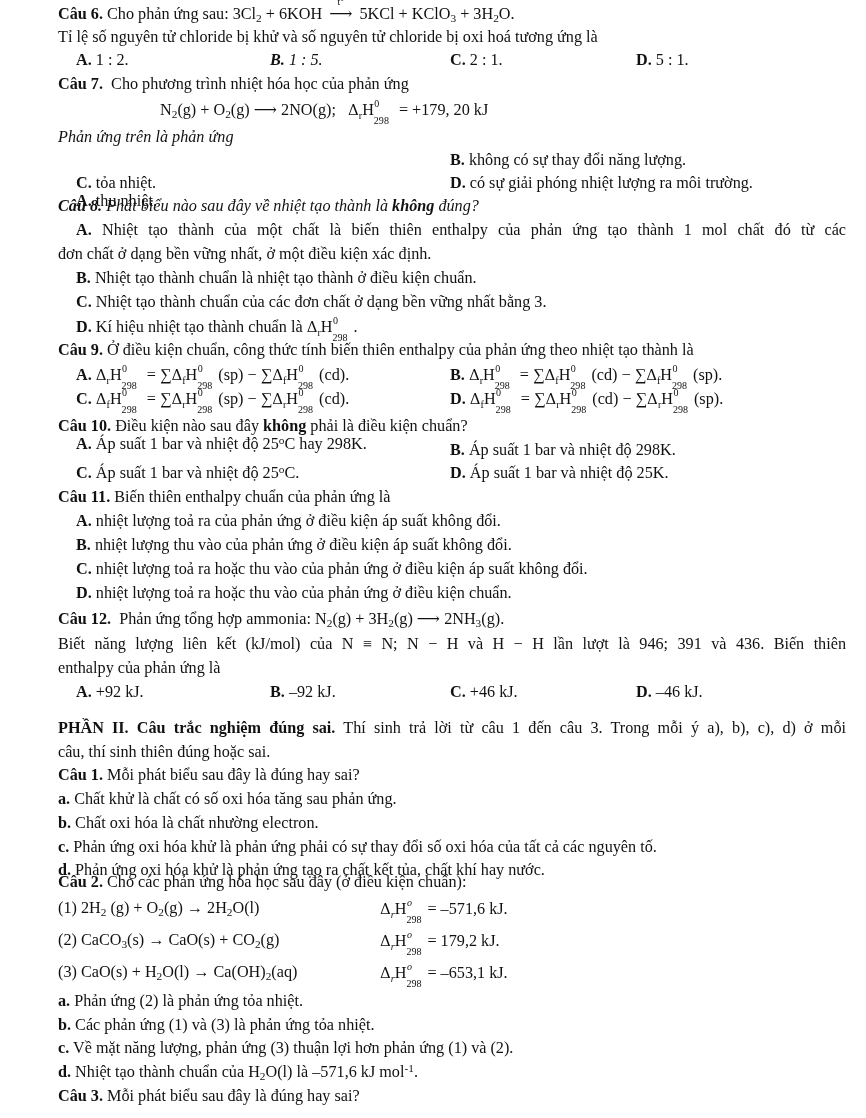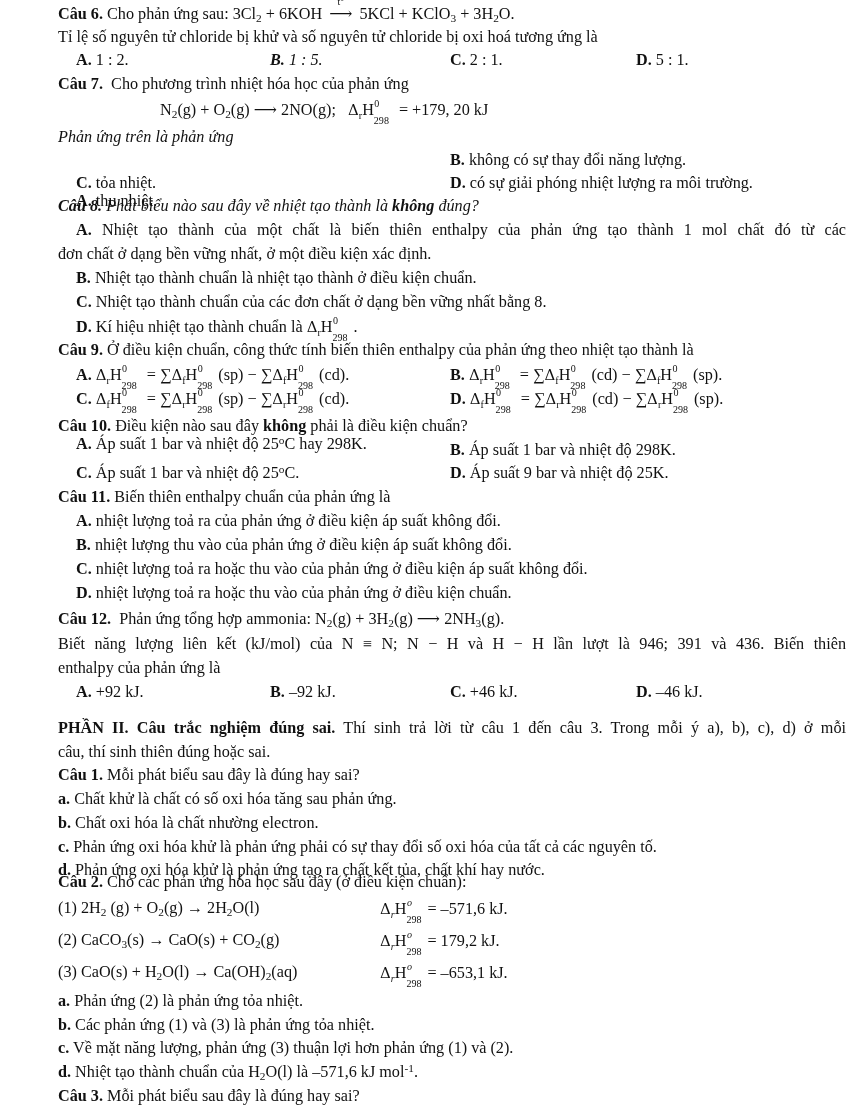--- a/index.html
+++ b/index.html
@@ -52,42 +52,42 @@
 <div class="opt" style="left:76px; top:175px;"><span class="b">C.</span> <span>tỏa nhiệt.</span></div>
 <div class="opt" style="left:450px; top:175px;"><span class="b">D.</span> <span>có sự giải phóng nhiệt lượng ra môi trường.</span></div>
 
 <div class="line" style="left:58px; top:198px;font-style:italic;">
   <span class="b">Câu 8.</span>
   <span>Phát biểu nào sau đây về nhiệt tạo thành là </span><span class="b">không</span><span> đúng?</span>
 </div>
 <div class="line just" style="left:76px; top:222px; width:770px;"><span class="b">A.</span> <span>Nhiệt tạo thành của một chất là biến thiên enthalpy của phản ứng tạo thành 1 mol chất đó từ các</span></div>
 <div class="line" style="left:58px; top:246px;">đơn chất ở dạng bền vững nhất, ở một điều kiện xác định.</div>
 <div class="opt" style="left:76px; top:270px;"><span class="b">B.</span> <span>Nhiệt tạo thành chuẩn là nhiệt tạo thành ở điều kiện chuẩn.</span></div>
-<div class="opt" style="left:76px; top:294px;"><span class="b">C.</span> <span>Nhiệt tạo thành chuẩn của các đơn chất ở dạng bền vững nhất bằng 8.</span></div>
+<div class="opt" style="left:76px; top:294px;"><span class="b">C.</span> <span>Nhiệt tạo thành chuẩn của các đơn chất ở dạng bền vững nhất bằng 3.</span></div>
 <div class="opt" style="left:76px; top:318px;"><span class="b">D.</span> <span>Kí hiệu nhiệt tạo thành chuẩn là </span><span class="dh"><span class="dl">Δ</span><span class="ds">r</span><span>H</span><span class="stack"><span class="up">0</span><span class="dn">298</span></span></span><span>.</span></div>
 
 <div class="line" style="left:58px; top:342px;">
   <span class="b">Câu 9.</span>
   <span>Ở điều kiện chuẩn, công thức tính biến thiên enthalpy của phản ứng theo nhiệt tạo thành là</span>
 </div>
 <div id="q9-opts">
     <div class="opt" style="left: 76px; top: 366px;"><span class="b">A. </span><span class="dh"><span class="dl">Δ</span><span class="ds">r</span><span>H</span><span class="stack"><span class="up">0</span><span class="dn">298</span></span></span><span> = ∑</span><span class="dh"><span class="dl">Δ</span><span class="ds">f</span><span>H</span><span class="stack"><span class="up">0</span><span class="dn">298</span></span></span><span>(sp) − ∑</span><span class="dh"><span class="dl">Δ</span><span class="ds">f</span><span>H</span><span class="stack"><span class="up">0</span><span class="dn">298</span></span></span><span>(cd).</span></div>
     <div class="opt" style="left: 450px; top: 366px;"><span class="b">B. </span><span class="dh"><span class="dl">Δ</span><span class="ds">r</span><span>H</span><span class="stack"><span class="up">0</span><span class="dn">298</span></span></span><span> = ∑</span><span class="dh"><span class="dl">Δ</span><span class="ds">f</span><span>H</span><span class="stack"><span class="up">0</span><span class="dn">298</span></span></span><span>(cd) − ∑</span><span class="dh"><span class="dl">Δ</span><span class="ds">f</span><span>H</span><span class="stack"><span class="up">0</span><span class="dn">298</span></span></span><span>(sp).</span></div>
     <div class="opt" style="left: 76px; top: 390px;"><span class="b">C. </span><span class="dh"><span class="dl">Δ</span><span class="ds">f</span><span>H</span><span class="stack"><span class="up">0</span><span class="dn">298</span></span></span><span> = ∑</span><span class="dh"><span class="dl">Δ</span><span class="ds">r</span><span>H</span><span class="stack"><span class="up">0</span><span class="dn">298</span></span></span><span>(sp) − ∑</span><span class="dh"><span class="dl">Δ</span><span class="ds">r</span><span>H</span><span class="stack"><span class="up">0</span><span class="dn">298</span></span></span><span>(cd).</span></div>
     <div class="opt" style="left: 450px; top: 390px;"><span class="b">D. </span><span class="dh"><span class="dl">Δ</span><span class="ds">f</span><span>H</span><span class="stack"><span class="up">0</span><span class="dn">298</span></span></span><span> = ∑</span><span class="dh"><span class="dl">Δ</span><span class="ds">r</span><span>H</span><span class="stack"><span class="up">0</span><span class="dn">298</span></span></span><span>(cd) − ∑</span><span class="dh"><span class="dl">Δ</span><span class="ds">r</span><span>H</span><span class="stack"><span class="up">0</span><span class="dn">298</span></span></span><span>(sp).</span></div>
   </div>
 
 <div class="line" style="left:58px; top:418px;">
   <span class="b">Câu 10.</span>
   <span>Điều kiện nào sau đây </span><span class="b">không</span><span> phải là điều kiện chuẩn?</span>
 </div>
 <div class="opt" style="left:76px; top:436px;"><span class="b">A.</span> <span>Áp suất 1 bar và nhiệt độ 25</span><sup>o</sup><span>C hay 298K.</span></div>
 <div class="opt" style="left:450px; top:442px;"><span class="b">B.</span> <span>Áp suất 1 bar và nhiệt độ 298K.</span></div>
 <div class="opt" style="left:76px; top:465px;"><span class="b">C.</span> <span>Áp suất 1 bar và nhiệt độ 25</span><sup>o</sup><span>C.</span></div>
-<div class="opt" style="left:450px; top:465px;"><span class="b">D.</span> <span>Áp suất 9 bar và nhiệt độ 25K.</span></div>
+<div class="opt" style="left:450px; top:465px;"><span class="b">D.</span> <span>Áp suất 1 bar và nhiệt độ 25K.</span></div>
 
 <div class="line" style="left:58px; top:489px;">
   <span class="b">Câu 11.</span>
   <span>Biến thiên enthalpy chuẩn của phản ứng là</span>
 </div>
 <div class="opt" style="left:76px; top:513px;"><span class="b">A.</span> <span>nhiệt lượng toả ra của phản ứng ở điều kiện áp suất không đổi.</span></div>
 <div class="opt" style="left:76px; top:537px;"><span class="b">B.</span> <span>nhiệt lượng thu vào của phản ứng ở điều kiện áp suất không đổi.</span></div>
 <div class="opt" style="left:76px; top:561px;"><span class="b">C.</span> <span>nhiệt lượng toả ra hoặc thu vào của phản ứng ở điều kiện áp suất không đổi.</span></div>
 <div class="opt" style="left:76px; top:585px;"><span class="b">D.</span> <span>nhiệt lượng toả ra hoặc thu vào của phản ứng ở điều kiện chuẩn.</span></div>
 

